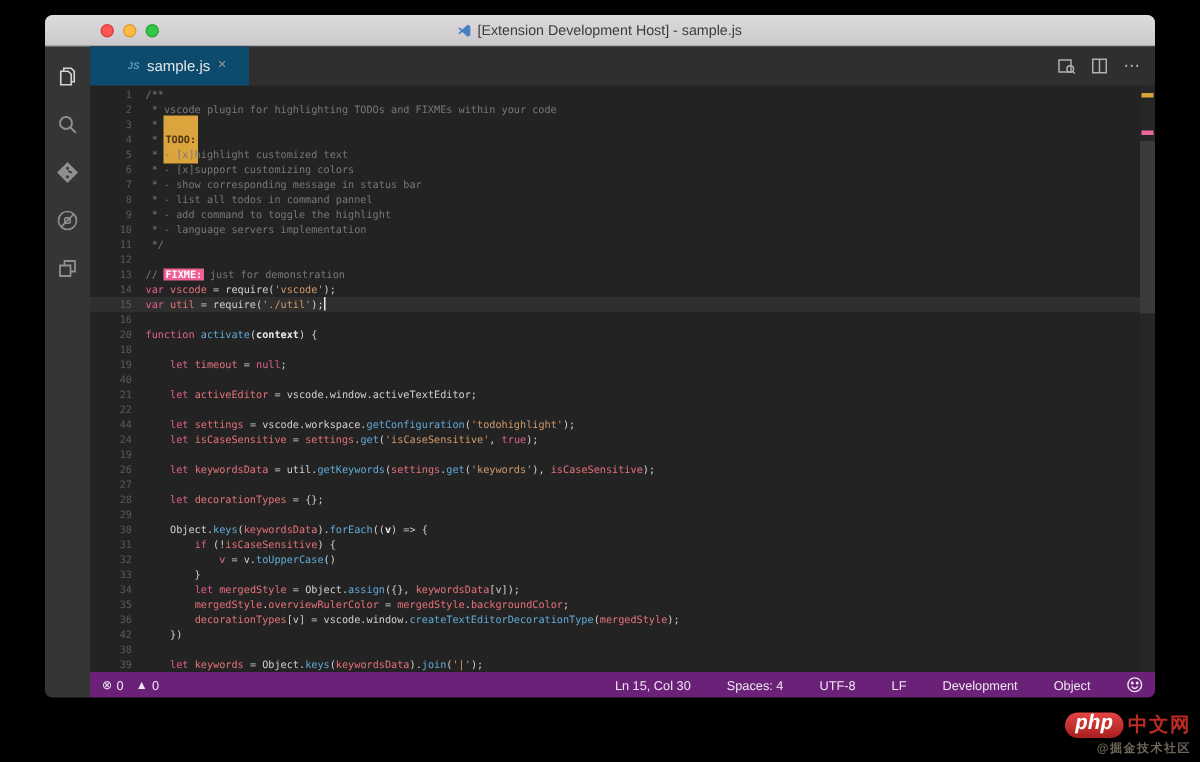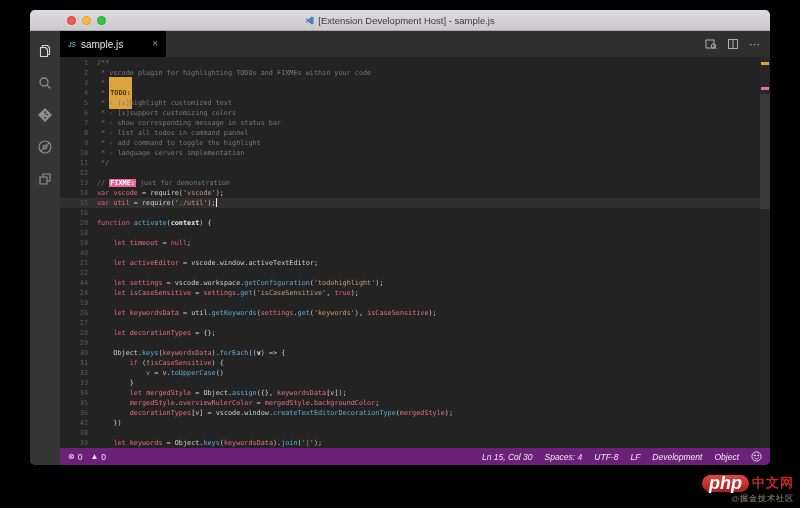--- a/index.html
+++ b/index.html
@@ -29,22 +29,22 @@
   .activitybar { width:30px; background:#353535; display:flex; flex-direction:column;
                  align-items:center; padding-top:12px; gap:16px; flex:0 0 auto; }
   .abicon { width:16px; height:16px; color:#8f8f8f; cursor:pointer; }
   .abicon.active { color:#d4d4d4; }
   .abicon svg { width:16px; height:16px; display:block; }
 
   .editorcol { flex:1; display:flex; flex-direction:column; min-width:0; background:#232323; }
 
   .tabbar { height:26px; background:#2f2f2f; display:flex; align-items:stretch;
             position:relative; flex:0 0 auto; }
-  .tab { width:106px; background:#000000; display:flex; align-items:center; gap:5px;
-         padding:0 8px; font-size:10px; color:#e6e6e6; }
+  .tab { width:106px; background:#0c4a6e; display:flex; align-items:center; gap:5px;
+         padding:0 25px; font-size:10px; color:#e6e6e6; }
   .jsicon { font-size:6.5px; font-weight:bold; color:#5a9ab5; font-style:italic; }
   .tabclose { margin-left:auto; color:#9a9a9a; font-size:10px; line-height:1; }
   .editor-actions { position:absolute; right:10px; top:0; bottom:0; display:flex;
                     align-items:center; gap:10px; color:#b0b0b0; }
   .ea { font-size:11px; line-height:1; cursor:pointer; }
   .ea svg { width:12px; height:12px; display:block; }
 
   
   .editor { position:relative; flex:1; overflow:hidden;
             font-family:"DejaVu Sans Mono","Liberation Mono",monospace;
@@ -71,31 +71,31 @@
   .mark.todo  { top:5px;  background:#d9a33a; }
   .mark.fixme { top:30px; background:#e9679c; }
   .thumb { position:absolute; left:0; width:10px; top:37px; height:115px;
            background:rgba(150,150,150,0.18); }
 
   
   .statusbar { height:17px; background:#6b2178; color:#efe6f1; font-size:8.5px;
                display:flex; align-items:center; padding:0 8px; flex:0 0 auto; }
   .sb-left { display:flex; align-items:center; gap:8px; }
   .sb-item { display:flex; align-items:center; gap:3px; cursor:pointer; }
-  .sb-right { margin-left:auto; display:flex; align-items:center; gap:12px;font-style:italic; }
+  .sb-right { margin-left:auto; display:flex; align-items:center; gap:24px; }
   .sbicon { font-size:8px; line-height:1; }
   .smiley { width:11px; height:11px; }
 
   
   .watermark { position:absolute; right:6px; bottom:4px; display:flex;
                flex-direction:column; align-items:flex-end; gap:1px; }
   .wm-row { display:flex; align-items:center; gap:3px; }
   .wm-pill { background:linear-gradient(#e34444,#a91e1e); color:#fff; font-weight:bold;
-             font-style:italic; font-size:18px; padding:0 7px 1px 7px; border-radius:9px;
-             line-height:16px; }
+             font-style:italic; font-size:14px; padding:0 7px 1px 7px; border-radius:9px;
+             line-height:16px;font-family:Liberation Mono, monospace; }
   .wm-cn { color:#b92b23; font-weight:bold; font-size:13px; letter-spacing:1px; }
   .wm-sub { color:#6f6458; font-size:8px; font-weight:bold; letter-spacing:1px; }
 </style>
 </head>
 <body>
 
 <div class="stage">
   <div class="window">
 
     <div class="titlebar">

